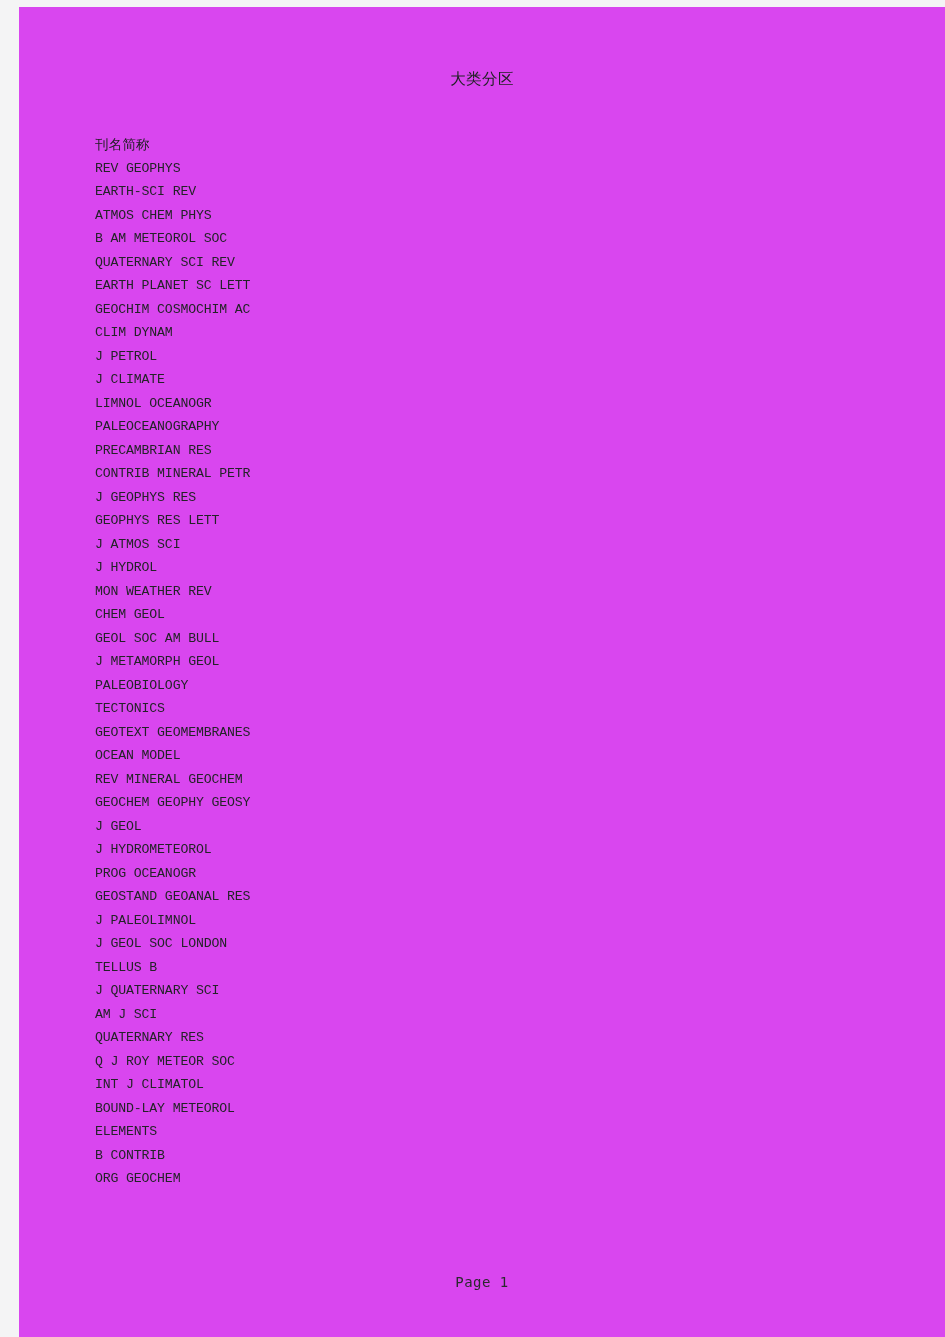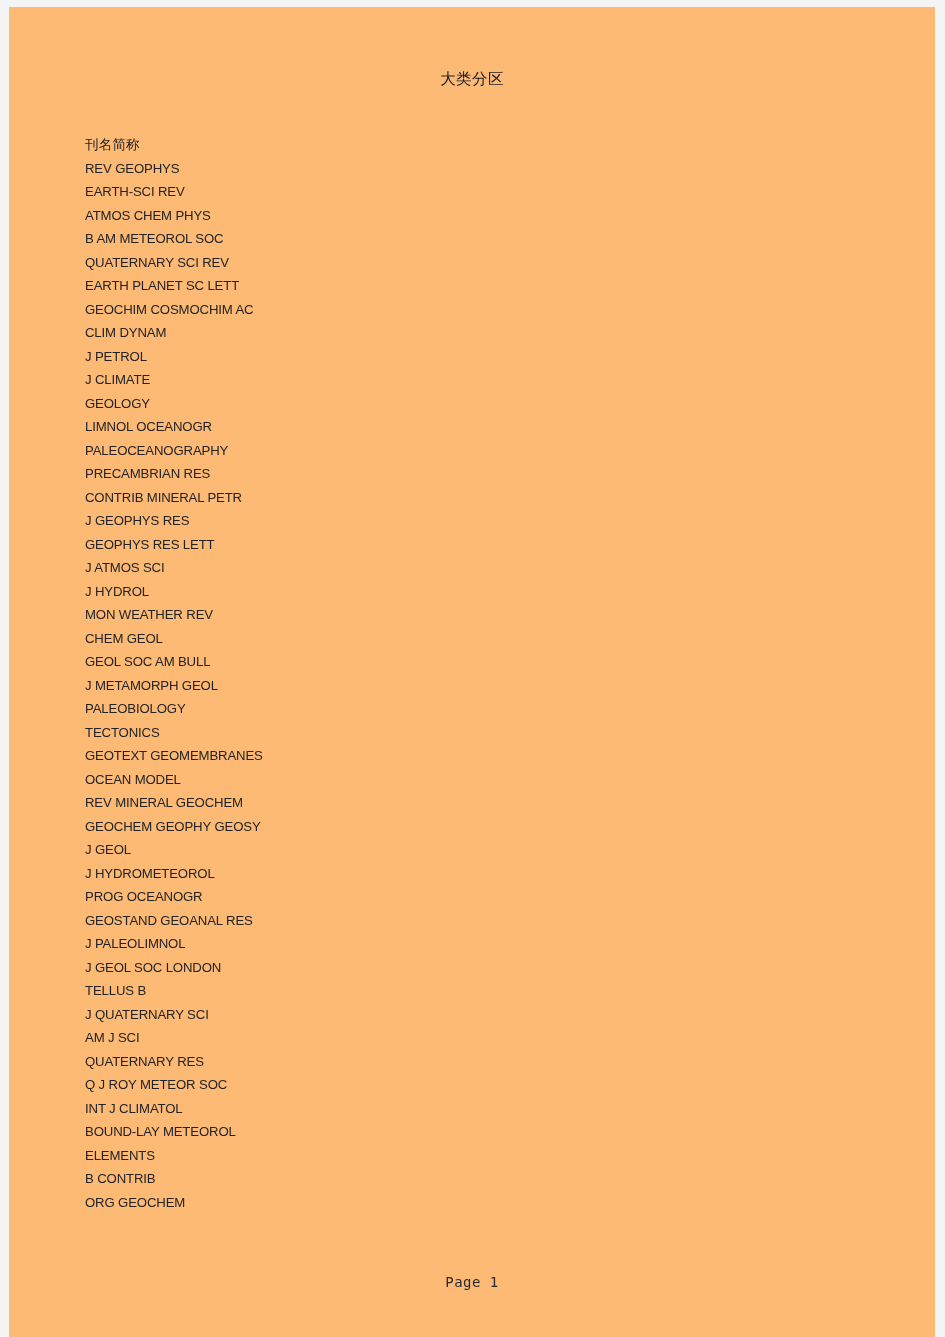--- a/index.html
+++ b/index.html
@@ -10,25 +10,25 @@
     width: 945px;
     height: 1337px;
     background: #f4f4f5;
     font-family: "Liberation Serif", "DejaVu Serif", serif;
     overflow: hidden;
   }
 
   
   #page-sheet {
     position: absolute;
-    left: 9px;
+    left: 19px;
     top: 7px;
     width: 926px;
     height: 1330px;
-    background: #fdba74;
+    background: #d946ef;
     box-sizing: border-box;
   }
 
   
   .doc-title {
     position: absolute;
     left: 0;
     top: 62px;
     width: 100%;
     text-align: center;
@@ -58,21 +58,21 @@
     white-space: nowrap;
   }
 
   .list-rows {
     margin: 0;
     padding: 0;
     list-style: none;
   }
 
   .list-row {
-    font-family: Liberation Sans, sans-serif;
+    font-family: Liberation Mono, monospace;
     font-size: 13.2px;
     line-height: 23.5px;
     height: 23.5px;
     color: #232327;
     white-space: nowrap;
     letter-spacing: -0.15px;
   }
 
   
   .page-footer {
@@ -100,21 +100,20 @@
         <li class="list-row">REV GEOPHYS</li>
         <li class="list-row">EARTH-SCI REV</li>
         <li class="list-row">ATMOS CHEM PHYS</li>
         <li class="list-row">B AM METEOROL SOC</li>
         <li class="list-row">QUATERNARY SCI REV</li>
         <li class="list-row">EARTH PLANET SC LETT</li>
         <li class="list-row">GEOCHIM COSMOCHIM AC</li>
         <li class="list-row">CLIM DYNAM</li>
         <li class="list-row">J PETROL</li>
         <li class="list-row">J CLIMATE</li>
-        <li class="list-row">GEOLOGY</li>
         <li class="list-row">LIMNOL OCEANOGR</li>
         <li class="list-row">PALEOCEANOGRAPHY</li>
         <li class="list-row">PRECAMBRIAN RES</li>
         <li class="list-row">CONTRIB MINERAL PETR</li>
         <li class="list-row">J GEOPHYS RES</li>
         <li class="list-row">GEOPHYS RES LETT</li>
         <li class="list-row">J ATMOS SCI</li>
         <li class="list-row">J HYDROL</li>
         <li class="list-row">MON WEATHER REV</li>
         <li class="list-row">CHEM GEOL</li>

